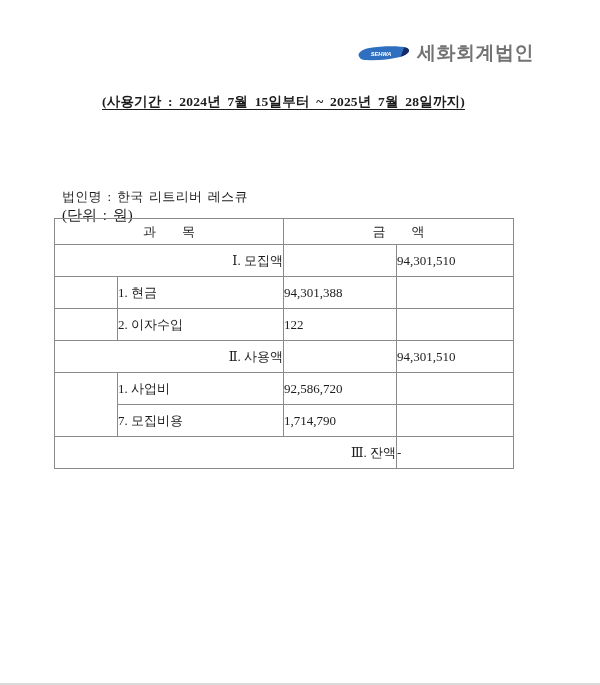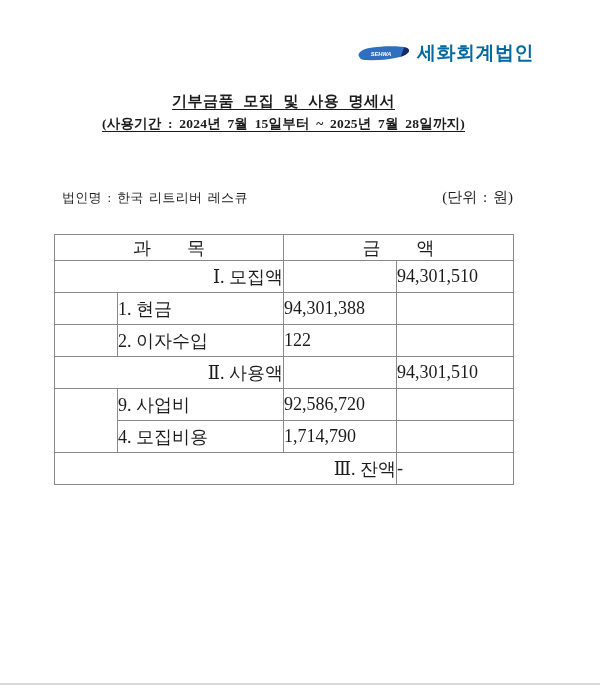--- a/index.html
+++ b/index.html
@@ -13,21 +13,21 @@
   }
 
   
   .logo {
     position: absolute; top: 43px; left: 356px;
     display: flex; align-items: center; gap: 5px;
   }
   .logo-band { display: block; }
   .logo-text {
     font-family: "Liberation Sans", "DejaVu Sans", sans-serif;
-    font-weight: bold; font-size: 19px; color: #0369a1;
+    font-weight: bold; font-size: 19px; color: #737373;
     letter-spacing: 0.5px; line-height: 1;
   }
 
   
   .heading {
     position: absolute; top: 92px; left: 54px; width: 459px;
     text-align: center; font-weight: bold;
   }
   .doc-title {
     display: inline-block;
@@ -40,30 +40,30 @@
     line-height: 20px;
   }
   .period-line span {
     text-decoration: underline; text-underline-offset: 3px;
   }
 
   
   .entity-row {
     position: absolute; top: 188px; left: 54px; width: 459px;
     display: flex; justify-content: space-between; align-items: baseline;
-    box-sizing: border-box; padding-left: 8px;
+    box-sizing: border-box; padding-left: 8px; flex-direction: column;
   }
   .entity-name { font-size: 13px; letter-spacing: 0.3px; word-spacing: 2px; }
   .unit-note   { font-size: 15px; word-spacing: 2px; }
 
   
   table.statement {
-    position: absolute; top: 234px; left: 54px;
+    position: absolute; top: 218px; left: 54px;
     width: 459px; border-collapse: collapse; table-layout: fixed;
-    font-size: 18px;
+    font-size: 13px;
   }
   table.statement td {
     border: 1px solid #8a8a8a;
     padding: 0; vertical-align: middle;
     overflow: hidden; white-space: nowrap;
   }
   tr.hdr td { height: 25px; text-align: center; }
   tr.row td { height: 31px; }
   td.lbl  { padding-left: 12px; text-align: right; }
   td.item { padding-left: 11px; text-align: left; }
@@ -88,23 +88,20 @@
     <g clip-path="url(#bandClip)">
       <rect x="0" y="0" width="110" height="30" fill="#2e6fc0"></rect>
       <path d="M97 -2 L112 -2 L112 32 L84 32 Z" fill="#182a66"></path>
     </g>
     <text x="49" y="20" text-anchor="middle" fill="#ffffff" font-family="Liberation Sans, DejaVu Sans, sans-serif" font-size="11" font-style="italic" font-weight="bold">SEHWA</text>
   </svg>
   <span class="logo-text">세화회계법인</span>
 </div>
 
 <div class="heading">
-  <div>
-    <span class="doc-title">기부금품 모집 및 사용 명세서</span>
-  </div>
   <div class="period-line">
     <span>(사용기간 : 2024년 7월 15일부터 ~ 2025년 7월 28일까지)</span>
   </div>
 </div>
 
 <div class="entity-row">
   <span class="entity-name">법인명 : 한국 리트리버 레스큐</span>
   <span class="unit-note">(단위 : 원)</span>
 </div>
 
@@ -142,27 +139,27 @@
     </tr>
 
     <tr class="row">
       <td colspan="2" class="lbl">Ⅱ. 사용액</td>
       <td class="num"></td>
       <td class="num">94,301,510</td>
     </tr>
 
     <tr class="row">
       <td rowspan="2"></td>
-      <td class="item">9. 사업비</td>
+      <td class="item">1. 사업비</td>
       <td class="num">92,586,720</td>
       <td class="num"></td>
     </tr>
 
     <tr class="row">
-      <td class="item">4. 모집비용</td>
+      <td class="item">7. 모집비용</td>
       <td class="num">1,714,790</td>
       <td class="num"></td>
     </tr>
 
     <tr class="row">
       <td colspan="3" class="lbl">Ⅲ. 잔액</td>
       <td class="num">-</td>
     </tr>
   </tbody>
 </table>

